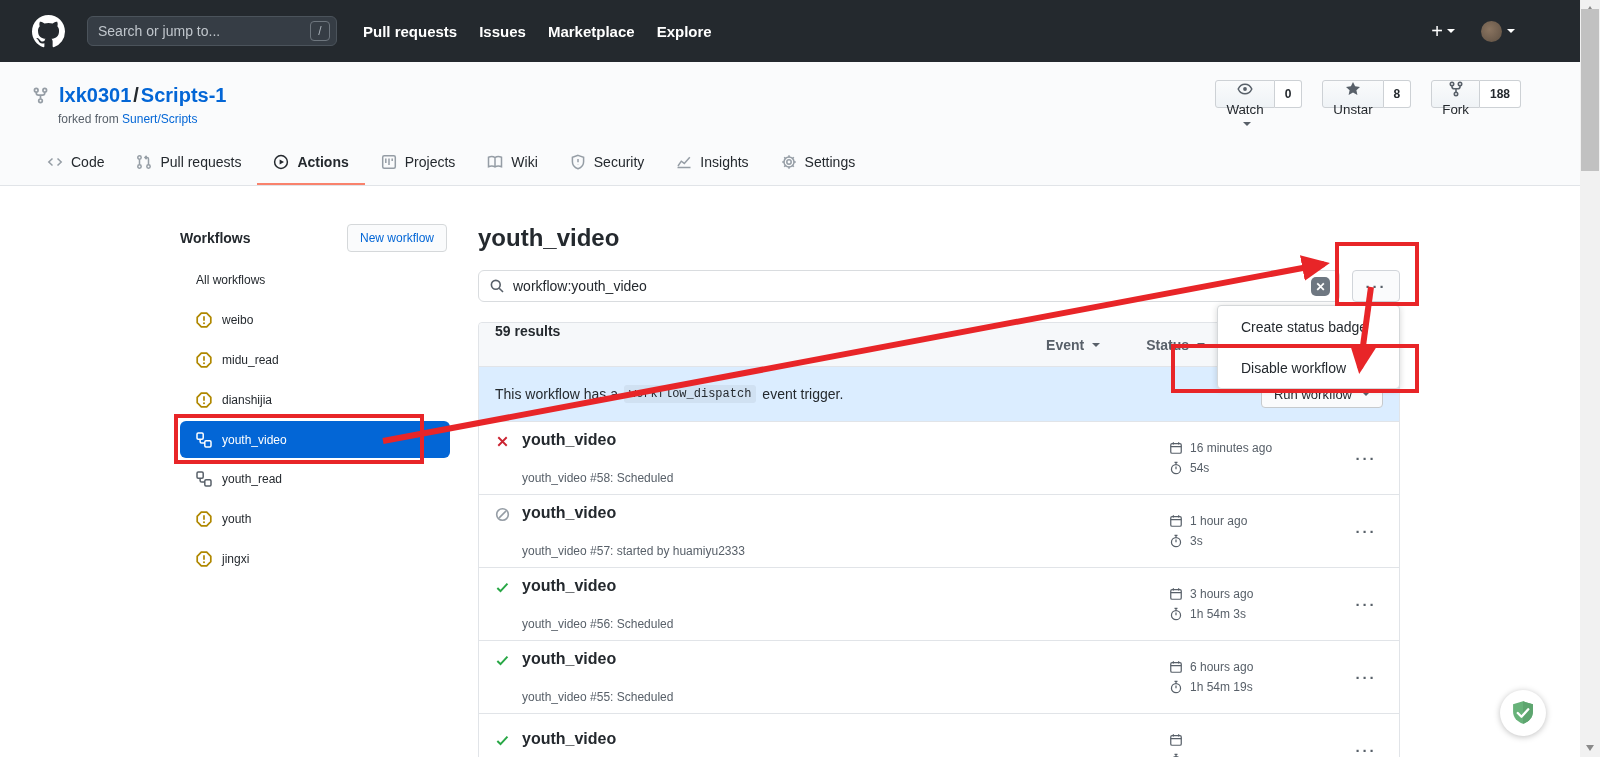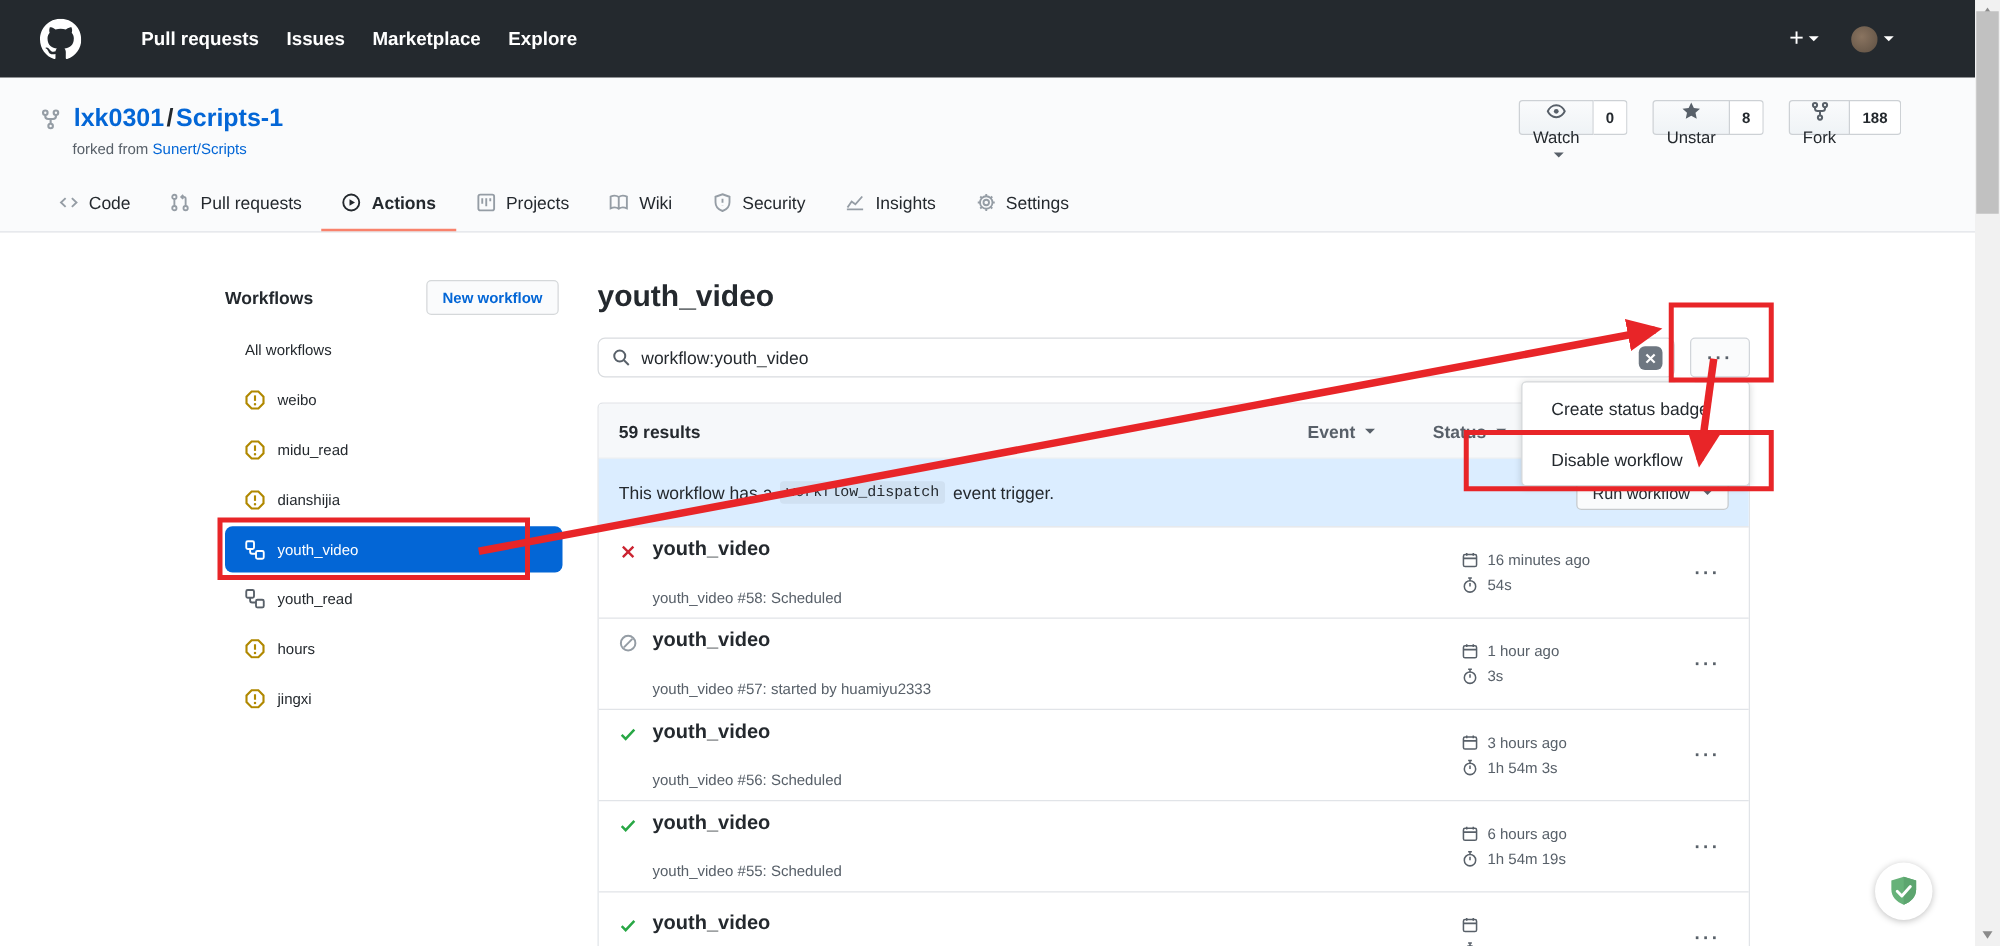--- a/index.html
+++ b/index.html
@@ -42,35 +42,35 @@
   .tab.selected { font-weight:bold; border-bottom-color:#f9826c; }
   .tab .ticon { stroke:#959da5; fill:none; stroke-width:1.5; }
   .tab.selected .ticon { stroke:#24292e; }
 
   
   .content { display:flex; padding:38px 0 0 180px; }
 
   .sidebar { width:298px; flex-shrink:0; }
   .sidebar-head { display:flex; align-items:center; justify-content:space-between; height:28px; padding-right:31px; margin-bottom:8px; }
   .sidebar-title { font-size:14px; font-weight:bold; }
-  .new-wf-btn { height:28px; padding:0 12px; font-size:12px; font-weight:bold; color:#0366d6; background:#fafbfc; border:1px solid #d5d8da; border-radius:4px; cursor:pointer; font-family:inherit; }
+  .new-wf-btn { height:28px; padding:0 12px; font-size:12px; font-weight:normal; color:#0366d6; background:#fafbfc; border:1px solid #d5d8da; border-radius:4px; cursor:pointer; font-family:inherit; }
   .wf-item { height:40px; width:270px; display:flex; align-items:center; gap:10px; padding-left:16px; font-size:12px; color:#24292e; cursor:pointer; }
   .wf-item.selected { background:#0366d6; color:#fff; border-radius:6px; height:37px; margin:1px 0; }
   .wf-ic { flex-shrink:0; }
 
   .main { width:922px; }
   .main-title { font-size:24px; font-weight:bold; height:28px; margin-bottom:18px; }
   .search-row { display:flex; gap:12px; height:32px; }
   .wf-search { flex:1; position:relative; border:1px solid #d9dcdf; border-radius:6px; background:#fff; display:flex; align-items:center; padding:0 34px 0 10px; }
   .wf-search input { flex:1; border:none; outline:none; font-size:14px; color:#24292e; font-family:inherit; margin-left:8px; background:transparent; }
   .clear-btn { position:absolute; right:9px; top:6px; width:19px; height:19px; background:#6e7781; border-radius:5px; color:#fff; font-size:12px; font-weight:bold; display:flex; align-items:center; justify-content:center; cursor:pointer; line-height:1; }
   .kebab-btn { width:48px; height:32px; background:#fafbfc; border:1px solid #d1d5da; border-radius:4px; color:#586069; font-size:15px; font-weight:bold; letter-spacing:2px; cursor:pointer; font-family:inherit; }
 
   .results-box { margin-top:20px; border:1px solid #e1e4e8; border-radius:4px; }
-  .results-head { height:44px; background:#f6f8fa; border-bottom:1px solid #e1e4e8; display:flex; align-items:center; padding:0 16px; border-radius:4px 4px 0 0; }
+  .results-head { height:44px; background:#f6f8fa; border-bottom:1px solid #e1e4e8; display:flex; padding:0 16px; border-radius:4px 4px 0 0; }
   .results-count { font-size:14px; font-weight:bold; }
   .filters { margin-left:auto; margin-right:178px; display:flex; gap:46px;font-weight:bold; }
   .filter { font-size:14px; color:#586069; display:flex; align-items:center; gap:5px; cursor:pointer; }
 
   .banner { height:54px; background:#dbedff; display:flex; align-items:center; padding:0 16px; font-size:14px; color:#24292e; }
   .code-chip { font-family:"Liberation Mono",monospace; font-size:12px; background:rgba(27,31,35,0.06); border-radius:3px; padding:2px 5px; margin:0 6px; }
   .banner-text { display:flex; align-items:center; }
   .run-wf-btn { margin-left:auto; height:28px; padding:0 12px; background:#fafbfc; border:1px solid #c6cacd; border-radius:4px; font-size:13px; color:#24292e; display:flex; align-items:center; gap:7px; cursor:pointer; font-family:inherit; }
 
   .run-row { height:73px; border-top:1px solid #e1e4e8; display:flex; align-items:center; padding:0 16px; }
@@ -101,20 +101,24 @@
   
   .annot { position:absolute; inset:0; z-index:100; pointer-events:none; }
 </style>
 </head>
 <body>
 
 <div class="navbar">
   <svg class="gh-logo" viewBox="0 0 16 16">
       <path fill-rule="evenodd" d="M8 0C3.58 0 0 3.58 0 8c0 3.54 2.29 6.53 5.47 7.59.4.07.55-.17.55-.38 0-.19-.01-.82-.01-1.49-2.01.37-2.53-.49-2.69-.94-.09-.23-.48-.94-.82-1.13-.28-.15-.68-.52-.01-.53.63-.01 1.08.58 1.23.82.72 1.21 1.87.87 2.33.66.07-.52.28-.87.51-1.07-1.78-.2-3.64-.89-3.64-3.95 0-.87.31-1.59.82-2.15-.08-.2-.36-1.02.08-2.12 0 0 .67-.21 2.2.82.64-.18 1.32-.27 2-.27s1.36.09 2 .27c1.53-1.04 2.2-.82 2.2-.82.44 1.1.16 1.92.08 2.12.51.56.82 1.27.82 2.15 0 3.07-1.87 3.75-3.65 3.95.29.25.54.73.54 1.48 0 1.07-.01 1.93-.01 2.2 0 .21.15.46.55.38A8.01 8.01 0 0 0 16 8c0-4.42-3.58-8-8-8z"></path>
     </svg>
+  <div class="nav-search">
+    <input type="text" placeholder="Search or jump to..." style="">
+    <span class="key-hint">/</span>
+  </div>
   <div class="nav-links">
     <span class="nav-link">Pull requests</span>
     <span class="nav-link">Issues</span>
     <span class="nav-link">Marketplace</span>
     <span class="nav-link">Explore</span>
   </div>
   <div class="nav-right">
     <div class="nav-plus">
       <span class="plus-glyph">+</span>
       <span class="caret-w"></span>
@@ -290,21 +294,21 @@
             </g>
           </svg>
         <span>youth_read</span>
         </div>
       <div class="wf-item">
         <svg class="wf-ic" width="16" height="16" viewBox="0 0 16 16">
             <polygon points="5.3,1.2 10.7,1.2 14.8,5.3 14.8,10.7 10.7,14.8 5.3,14.8 1.2,10.7 1.2,5.3" fill="none" stroke="#b08800" stroke-width="1.7"></polygon>
             <path d="M8 4.3v4.4" stroke="#b08800" stroke-width="1.7"></path>
             <circle cx="8" cy="11.3" r="1" fill="#b08800"></circle>
           </svg>
-        <span>hours</span>
+        <span>youth</span>
         </div>
       <div class="wf-item">
         <svg class="wf-ic" width="16" height="16" viewBox="0 0 16 16">
             <polygon points="5.3,1.2 10.7,1.2 14.8,5.3 14.8,10.7 10.7,14.8 5.3,14.8 1.2,10.7 1.2,5.3" fill="none" stroke="#b08800" stroke-width="1.7"></polygon>
             <path d="M8 4.3v4.4" stroke="#b08800" stroke-width="1.7"></path>
             <circle cx="8" cy="11.3" r="1" fill="#b08800"></circle>
           </svg>
         <span>jingxi</span>
         </div>
     </div>

